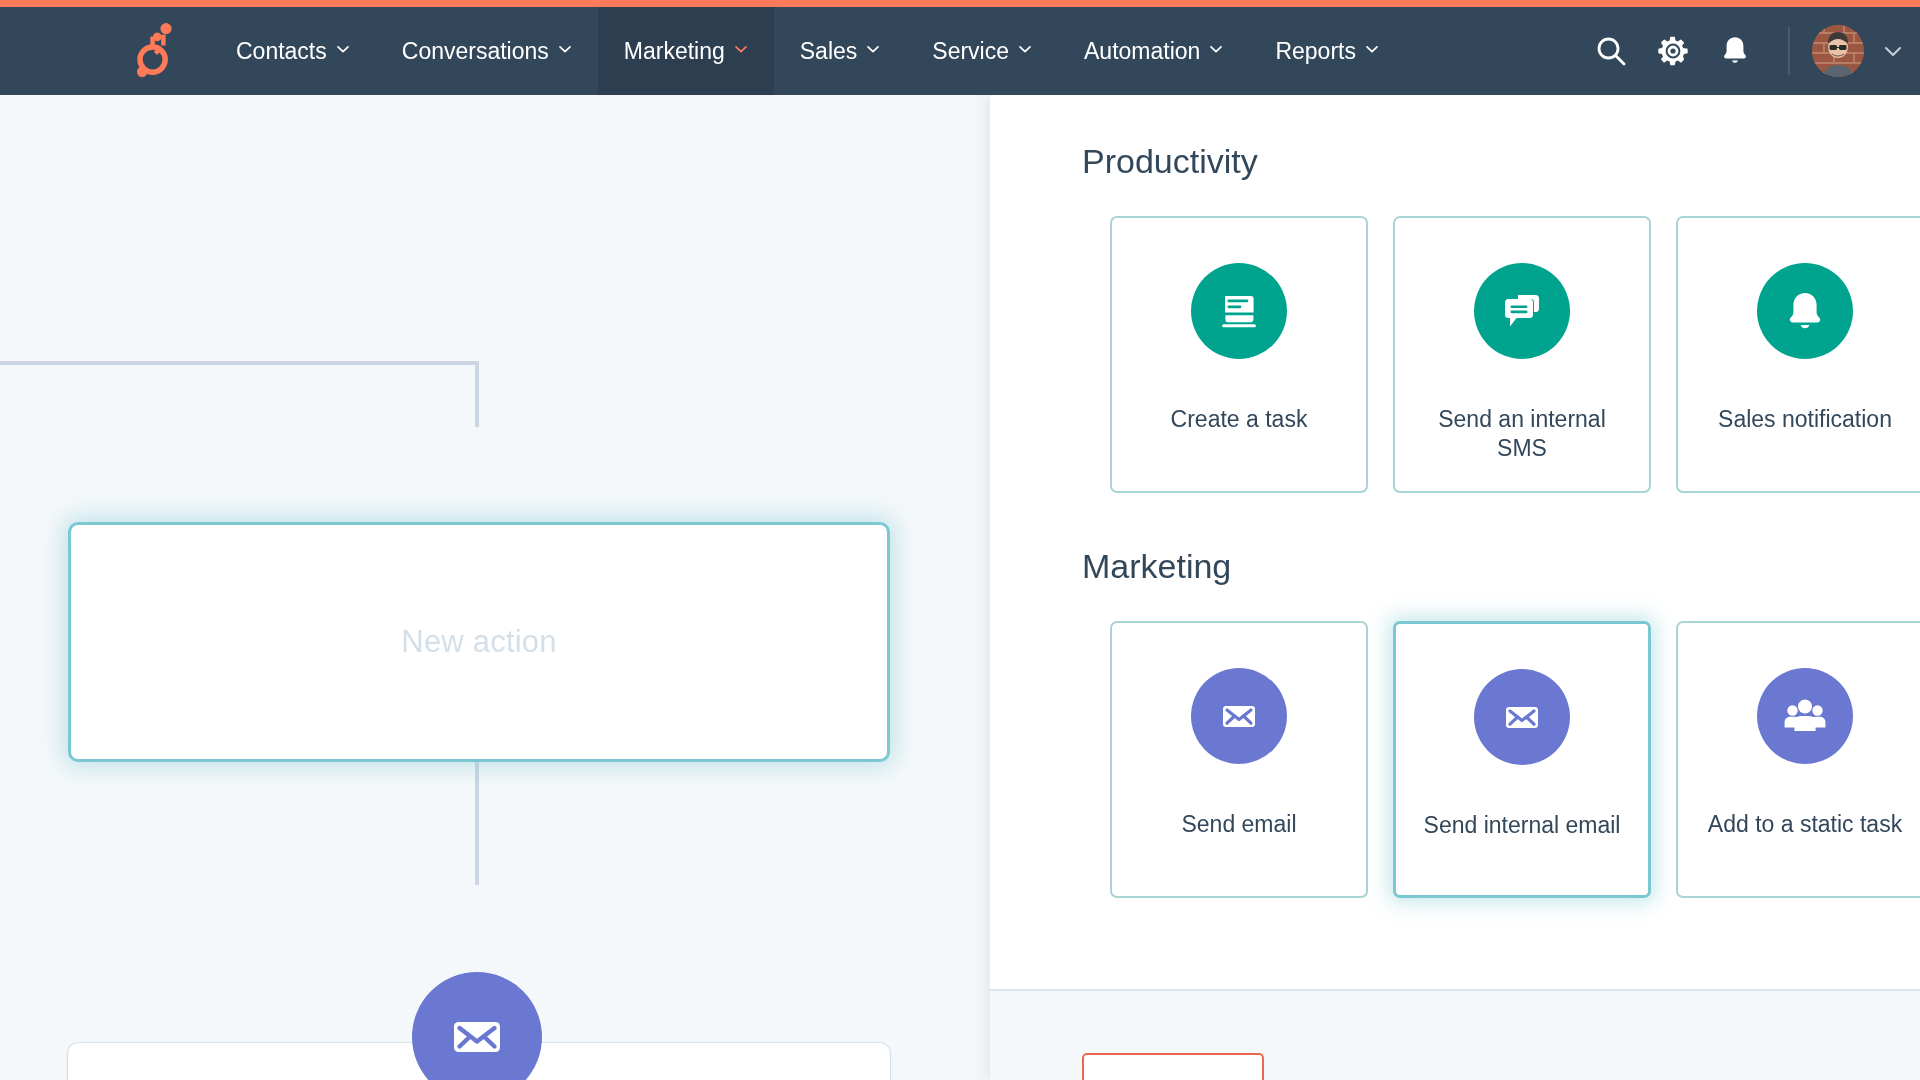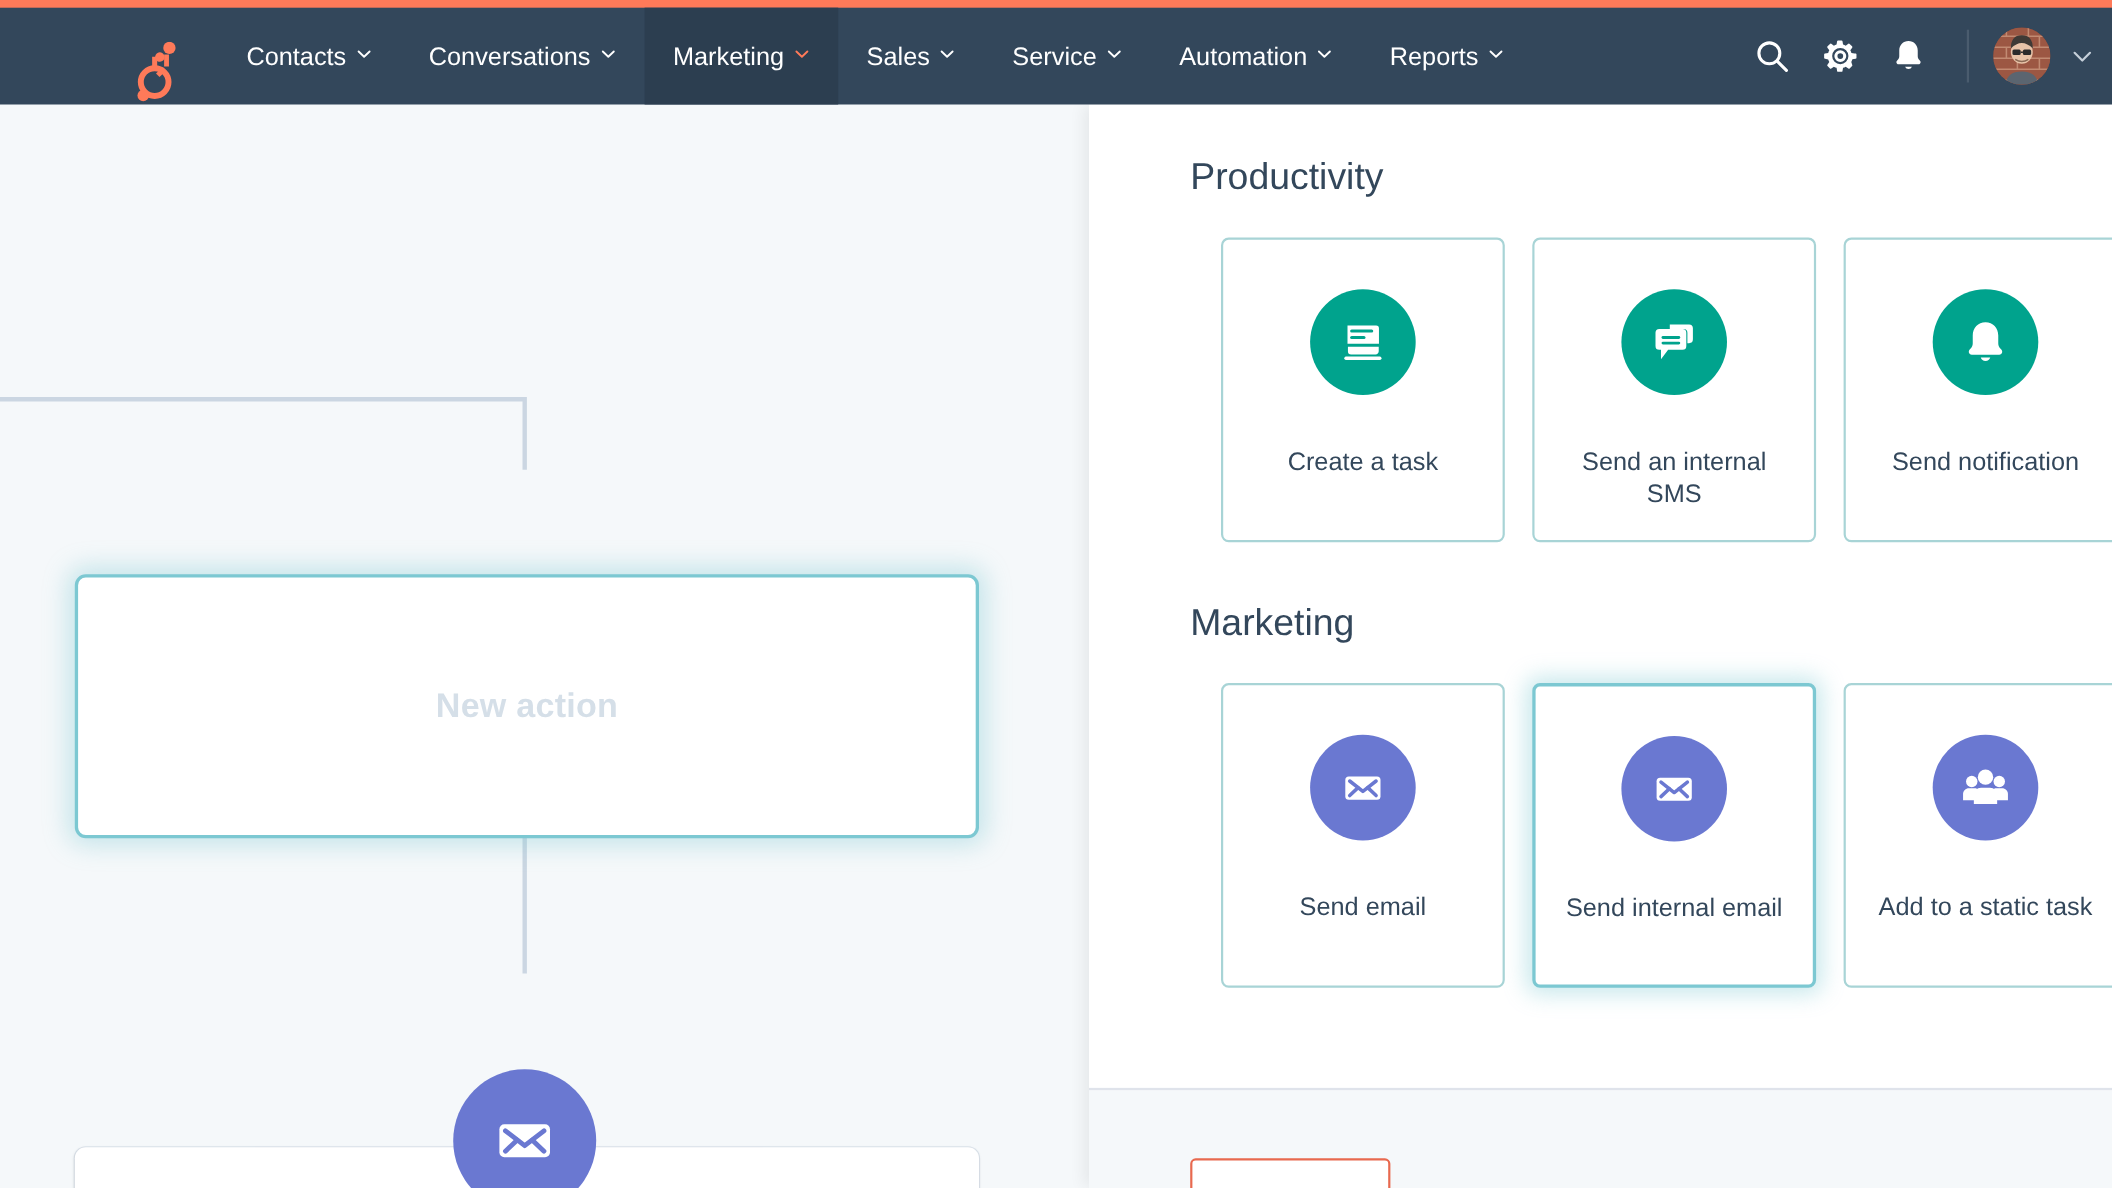--- a/index.html
+++ b/index.html
@@ -13,21 +13,21 @@
   
   #topnav{
     position:absolute; top:0; left:0; width:1920px; height:95px;
     background:#33475b; z-index:50;
   }
   #topnav .orange-stripe{
     position:absolute; top:0; left:0; width:100%; height:7px; background:#ff7a59;
   }
   #navbar-inner{
     position:absolute; top:7px; left:0; width:100%; height:88px;
-    display:flex; align-items:flex-end;
+    display:flex; align-items:center;padding-left:12px;
   }
   #logo{
     width:66px; height:58px; margin-left:110px; margin-right:22px;
     display:flex; align-items:center; justify-content:center; cursor:pointer;
   }
   #nav-items{ display:flex; align-items:center; height:88px; }
   .nav-item{
     display:flex; align-items:center; gap:9px;
     height:88px; padding:0 26px;
     color:#ffffff; font-size:23px; font-weight:400; cursor:pointer;
@@ -72,21 +72,21 @@
   }
 
   #new-action-card{
     position:absolute; left:68px; top:427px; width:822px; height:240px;
     background:#ffffff; border:3px solid #7cc8d2; border-radius:10px;
     box-shadow:0 0 22px 6px rgba(124,200,210,0.40);
     display:flex; align-items:center; justify-content:center;
     cursor:pointer; z-index:5;
   }
   #new-action-label{
-    color:#d5dfe8; font-size:31px; font-weight:700; letter-spacing:0.2px;
+    color:#d5dfe8; font-size:31px; font-weight:400; letter-spacing:0.2px;
   }
 
   #email-node-icon{
     position:absolute; left:412px; top:877px;
     width:130px; height:130px; border-radius:50%; background:#6a78d1;
     display:flex; align-items:center; justify-content:center;
     z-index:6; cursor:pointer;
   }
 
   #send-email-card{
@@ -354,21 +354,21 @@
         <div class="card-label">Send an internal SMS</div>
       </div>
 
       <div class="action-card">
         <div class="card-icon green">
           <svg width="44" height="48" viewBox="0 0 44 48">
             <path fill="#ffffff" d="M22 6c-6.8 0-11.6 5.2-11.6 11.9v7.3c0 2.1-.8 3.6-2.6 5.4-.7.7-1 1.4-1 2.2 0 1.5 1.2 2.6 2.8 2.6h24.8c1.6 0 2.8-1.1 2.8-2.6 0-.8-.3-1.5-1-2.2-1.8-1.8-2.6-3.3-2.6-5.4v-7.3C33.6 11.2 28.8 6 22 6z"></path>
             <path fill="#ffffff" d="M17.7 38.1a4.5 4.5 0 0 0 8.6 0z"></path>
           </svg>
         </div>
-        <div class="card-label">Send notification</div>
+        <div class="card-label">Sales notification</div>
       </div>
 
     </div>
 
     <div class="section-title" id="sec-marketing-title">Marketing</div>
 
     <div class="card-row">
 
       <div class="action-card">
         <div class="card-icon purple">

